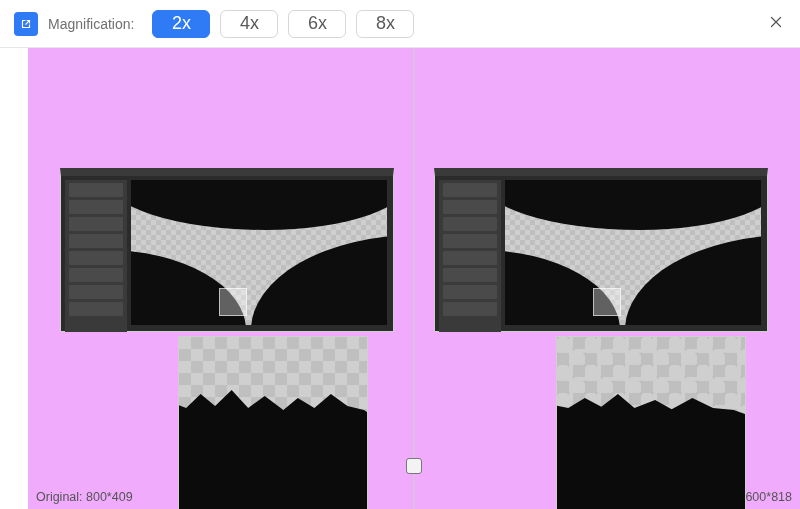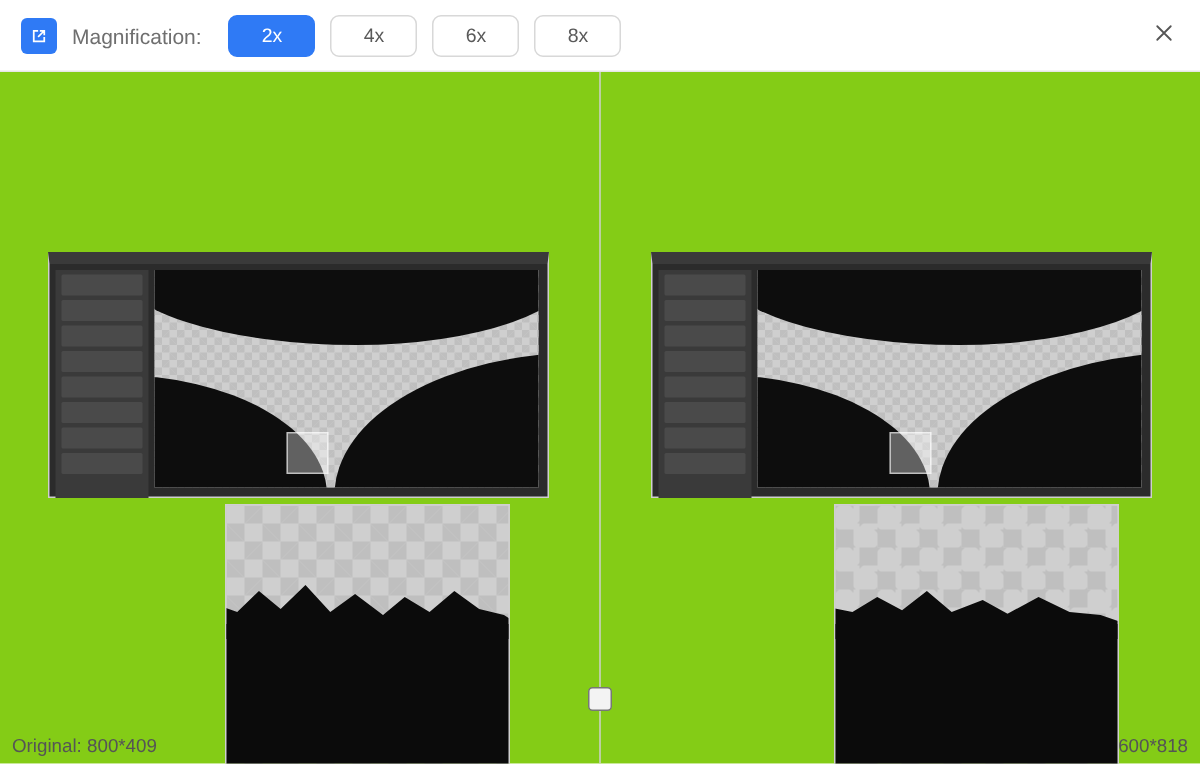--- a/index.html
+++ b/index.html
@@ -22,37 +22,38 @@
   }
   .logo-box svg { width: 14px; height: 14px; fill: #fff; }
   .app-title { font-size: 14px; color: #3b3b3b; font-weight: 500; }
   .mag-label { color: #6f6f6f; font-size: 14px; }
   .mag-group { display: flex; gap: 10px; margin-left: 18px; }
   .mag-btn {
     width: 58px; height: 28px;
     border: 1px solid #d8d8d8;
     background: #fff;
     border-radius: 6px;
-    font-size: 13px;
+    font-size: 18px;
     color: #5a5a5a;
     cursor: pointer;
   }
   .mag-btn.active { background: #2f7af5; border-color: #2f7af5; color: #fff; }
   .close-btn {
     position: absolute; right: 10px; top: 8px;
     width: 28px; height: 28px;
     display: flex; align-items: center; justify-content: center;
     cursor: pointer; color: #555; background: none; border: none; font-size: 20px;
   }
 
   .compare {
     position: relative;
     height: 461px;
-    background: #84cc16;
+    background: #f0abfc;
     display: flex;
+    margin-left: 28px;
   }
   .pane {
     width: 50%;
     position: relative;
   }
   .divider {
     position: absolute; left: 50%; top: 0; bottom: 0;
     width: 1px; background: #d0d0d0;
     transform: translateX(-0.5px);
     z-index: 30;

